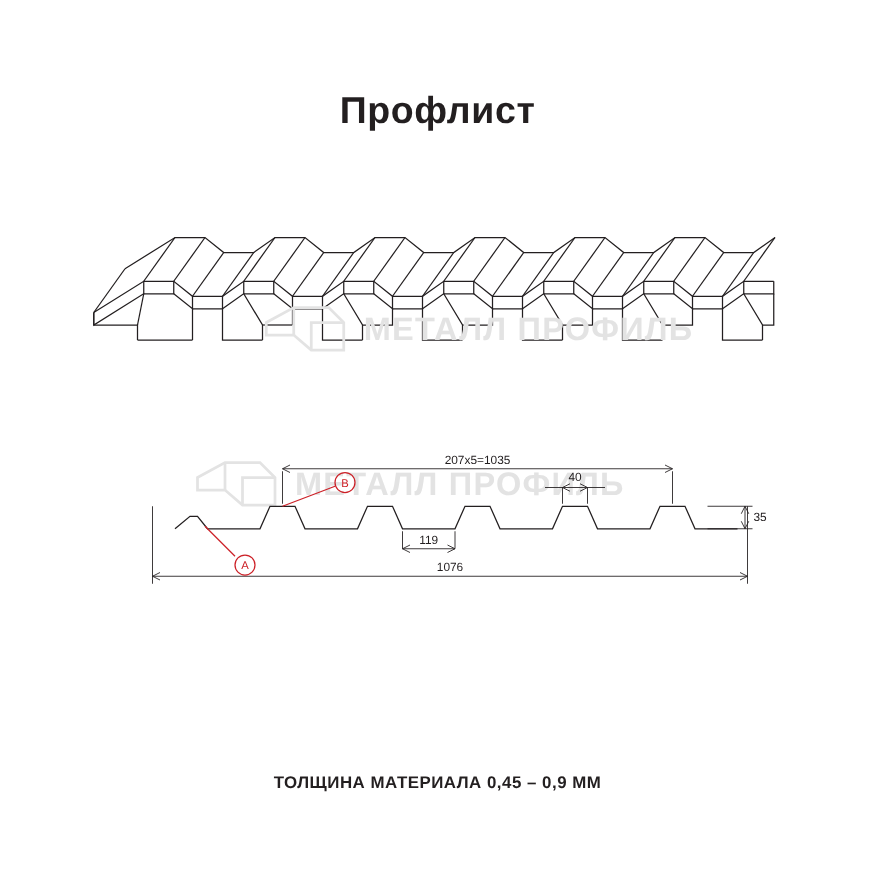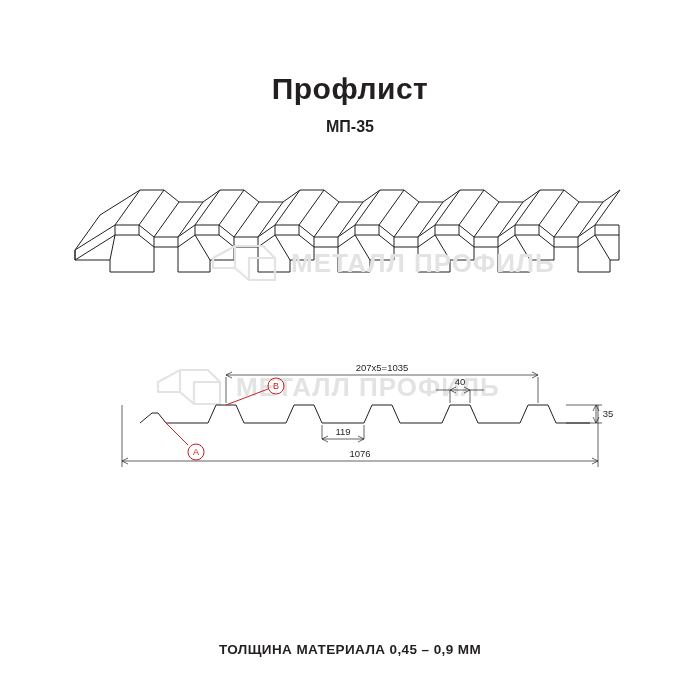--- a/index.html
+++ b/index.html
@@ -48,21 +48,20 @@
   .footer-note {
     position: absolute;
     top: 618px;
     left: 0;
     width: 700px;
     text-align: center;
     font-size: 13.5px;
     font-weight: bold;
     letter-spacing: 0.4px;
     color: #231f20;
-    margin-top: 24px;
   }
 
   
   .iso-view {
     position: absolute;
     left: 60px;
     top: 160px;
     width: 580px;
     height: 170px;
   }
@@ -119,21 +118,20 @@
   }
   .wm-shape { fill: none; stroke: #e3e3e3; stroke-width: 2.2; }
 </style>
 </head>
 <body>
 
 <div class="page">
 
   <div class="title-block">
     <div class="title">Профлист</div>
-    <div class="subtitle">МП-35</div>
   </div>
 
   <div class="iso-view">
     <svg width="580" height="170" viewBox="0 0 580 170">
       <g>
 
         <path class="ln" d="M 40 55 L 80 30 L 104 30 L 119 42 L 143 42 L 160 30 L 184 30 L 199 42 L 223 42 L 240 30 L 264 30 L 279 42 L 303 42 L 320 30 L 344 30 L 359 42 L 383 42 L 400 30 L 424 30 L 439 42 L 463 42 L 480 30 L 504 30 L 519 42 L 543 42 L 560 30"></path>
 
         <path class="ln" d="M 15 90 L 55 65 L 79 65 L 94 77 L 118 77 L 135 65 L 159 65 L 174 77 L 198 77 L 215 65 L 239 65 L 254 77 L 278 77 L 295 65 L 319 65 L 334 77 L 358 77 L 375 65 L 399 65 L 414 77 L 438 77 L 455 65 L 479 65 L 494 77 L 518 77 L 535 65 L 559 65"></path>
 

